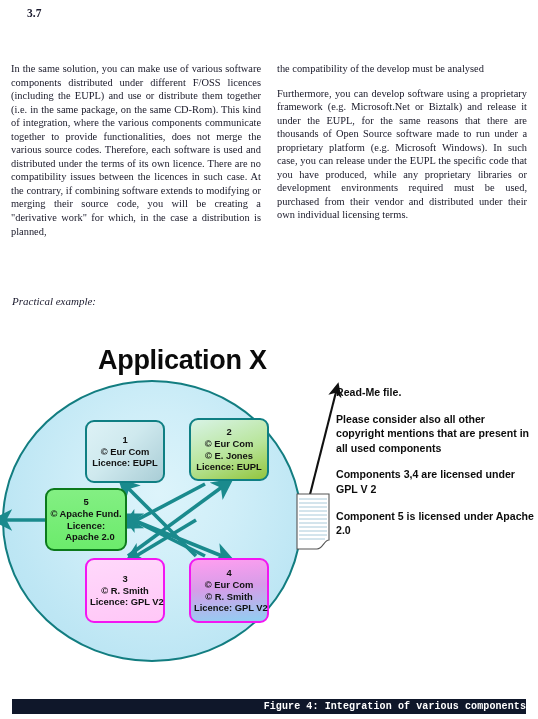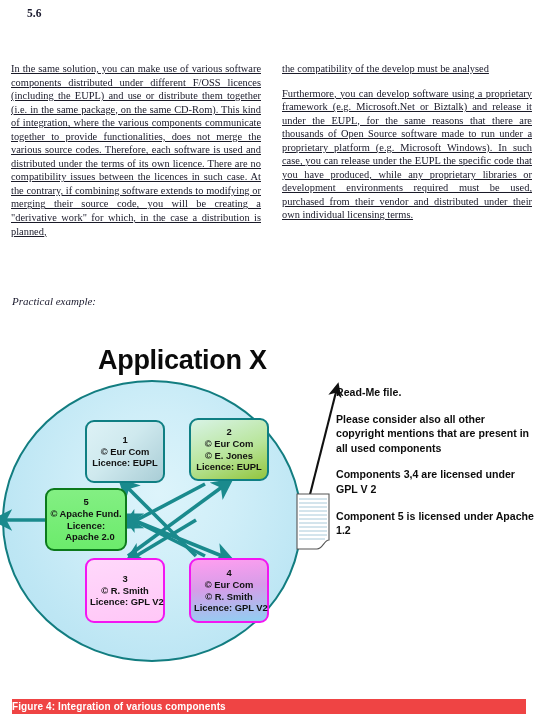--- a/index.html
+++ b/index.html
@@ -43,22 +43,21 @@
     max-width: 150px;
   }
 
   
   .columns {
     position: absolute;
     left: 11px;
     top: 62px;
     width: 516px;
     display: flex;
-    gap: 21px;
-    text-decoration: underline;
+    gap: 16px;
   }
   .col {
     width: 250px;
     flex: 0 0 250px;
   }
   .col p {
     margin: 0 0 11px 0;
     font-family: "Liberation Serif", serif;
     font-size: 10.4px;
     line-height: 13.55px;
@@ -188,35 +187,35 @@
   .rtext p { margin: 0 0 12px 0; }
   .rtext p:last-child { margin-bottom: 0; }
 
   
   .caption {
     position: absolute;
     left: 12px;
     top: 699px;
     width: 514px;
     height: 15px;
-    background: #ef4444;
+    background: #0f172a;
     color: #ffffff;
-    font-family: Liberation Sans, sans-serif;
+    font-family: Liberation Mono, monospace;
     font-weight: bold;
     font-size: 10px;
-    text-align: left;
+    text-align: right;
     line-height: 15px;
     letter-spacing: 0.1px;
   }
 </style>
 </head>
 <body>
 
 <div class="heading">
-  <div class="heading-num">5.6</div>
+  <div class="heading-num">3.7</div>
 </div>
 
 <div class="columns">
   <div class="col">
     <p>In the same solution, you can make use of various software components distributed under different F/OSS licences (including the EUPL) and use or distribute them together (i.e. in the same package, on the same CD-Rom). This kind of integration, where the various components communicate together to provide functionalities, does not merge the various source codes. Therefore, each software is used and distributed under the terms of its own licence. There are no compatibility issues between the licences in such case. At the contrary, if combining software extends to modifying or merging their source code, you will be creating a "derivative work" for which, in the case a distribution is planned,</p>
   </div>
   <div class="col">
     <p>the compatibility of the develop must be analysed</p>
     <p>Furthermore, you can develop software using a proprietary framework (e.g. Microsoft.Net or Biztalk) and release it under the EUPL, for the same reasons that there are thousands of Open Source software made to run under a proprietary platform (e.g. Microsoft Windows). In such case, you can release under the EUPL the specific code that you have produced, while any proprietary libraries or development environments required must be used, purchased from their vendor and distributed under their own individual licensing terms.</p>
   </div>
@@ -308,17 +307,17 @@
     <span class="bn">4</span>
     <span class="bl">© Eur Com</span>
     <span class="bl">© R. Smith</span>
     <span class="bl">Licence: GPL V2</span>
   </div>
 
   <div class="rtext">
     <p>Read-Me file.</p>
     <p>Please consider also all other copyright mentions that are present in all used components</p>
     <p>Components 3,4 are licensed under GPL V 2</p>
-    <p>Component 5 is licensed under Apache 1.2</p>
+    <p>Component 5 is licensed under Apache 2.0</p>
   </div>
 </div>
 
 <div class="caption">Figure 4: Integration of various components</div>
 
 </body></html>

